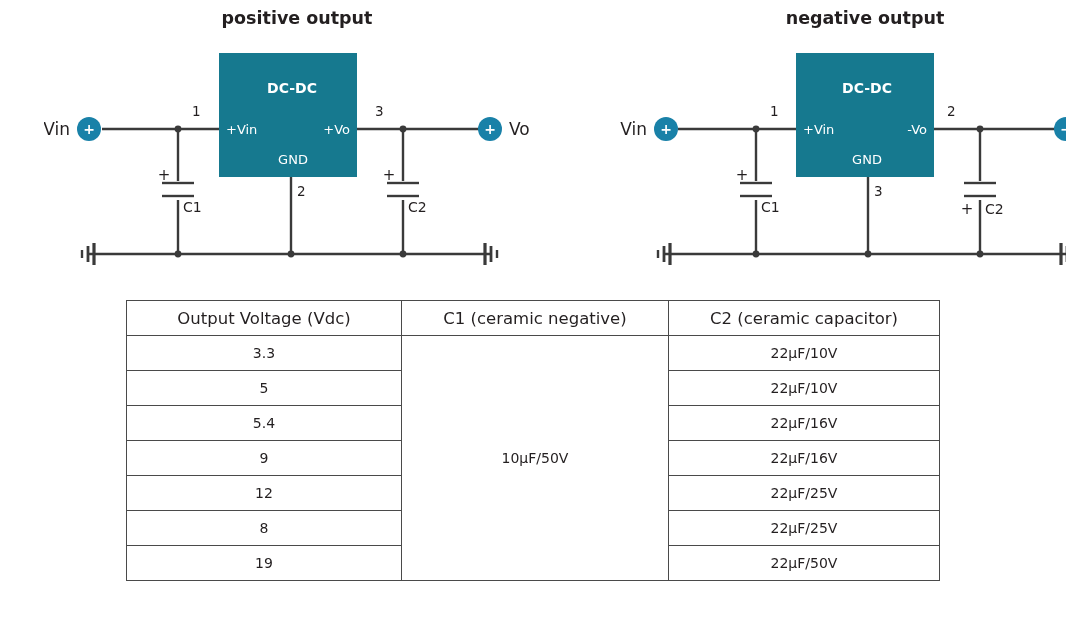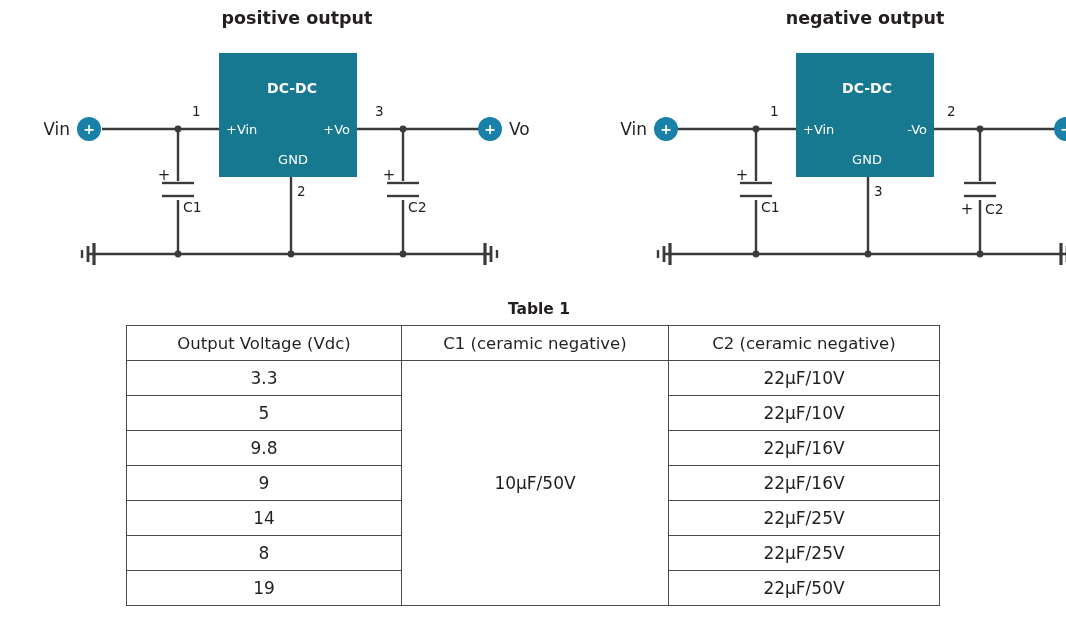--- a/index.html
+++ b/index.html
@@ -86,21 +86,21 @@
   table.spec {
     border-collapse: collapse;
     margin: 0 auto;
     width: 786px;
     table-layout: fixed;
   }
   table.spec td, table.spec th {
     border: 1px solid #4a4a4a;
     text-align: center;
     font-weight: normal;
-    font-size: 17px;
+    font-size: 14px;
     color: #231f20;
     height: 34px;
     padding: 0 4px;
     font-family: "DejaVu Sans", "Liberation Sans", sans-serif;
   }
   table.spec th { font-size: 16.5px; }
   .col-a { width: 266px; }
   .col-b { width: 258px; }
   .col-c { width: 262px; }
 </style>
@@ -246,50 +246,49 @@
       <text class="term-text" x="603" y="135" text-anchor="end">Vin</text>
 
       <circle cx="1022" cy="129" r="12" fill="#1981a8"></circle>
       <text class="term-sign" x="1022" y="134">−</text>
       <text class="term-text" x="1041" y="135" text-anchor="start">Vo</text>
     </g>
   </svg>
 </div>
 
 <div class="table-wrap">
-  <div class="table-caption">Table 1</div>
 
   <table class="spec">
     <thead>
       <tr>
         <th class="col-a">Output Voltage (Vdc)</th>
         <th class="col-b">C1 (ceramic negative)</th>
-        <th class="col-c">C2 (ceramic negative)</th>
+        <th class="col-c">C2 (ceramic capacitor)</th>
       </tr>
     </thead>
     <tbody>
       <tr>
         <td>3.3</td>
         <td rowspan="7">10µF/50V</td>
         <td>22µF/10V</td>
       </tr>
       <tr>
         <td>5</td>
         <td>22µF/10V</td>
       </tr>
       <tr>
-        <td>9.8</td>
+        <td>5.4</td>
         <td>22µF/16V</td>
       </tr>
       <tr>
         <td>9</td>
         <td>22µF/16V</td>
       </tr>
       <tr>
-        <td>14</td>
+        <td>12</td>
         <td>22µF/25V</td>
       </tr>
       <tr>
         <td>8</td>
         <td>22µF/25V</td>
       </tr>
       <tr>
         <td>19</td>
         <td>22µF/50V</td>
       </tr>

